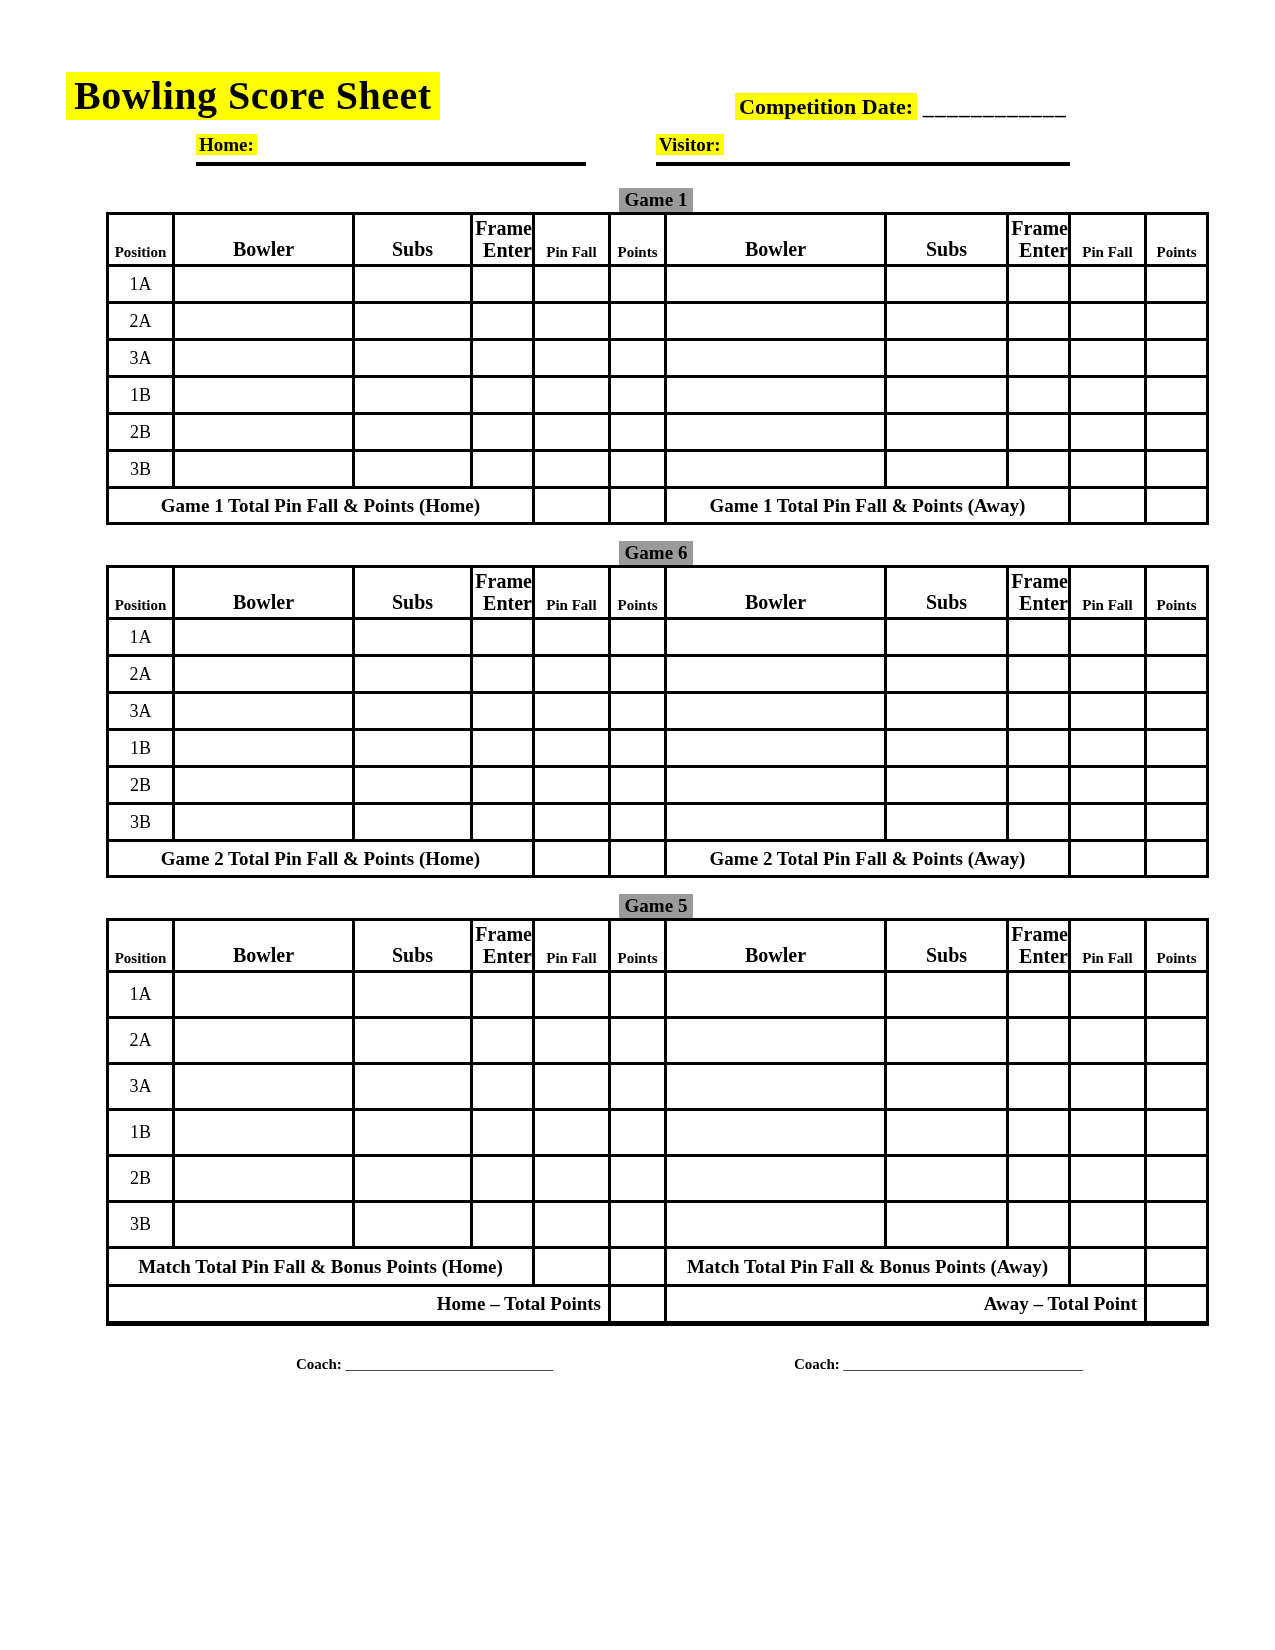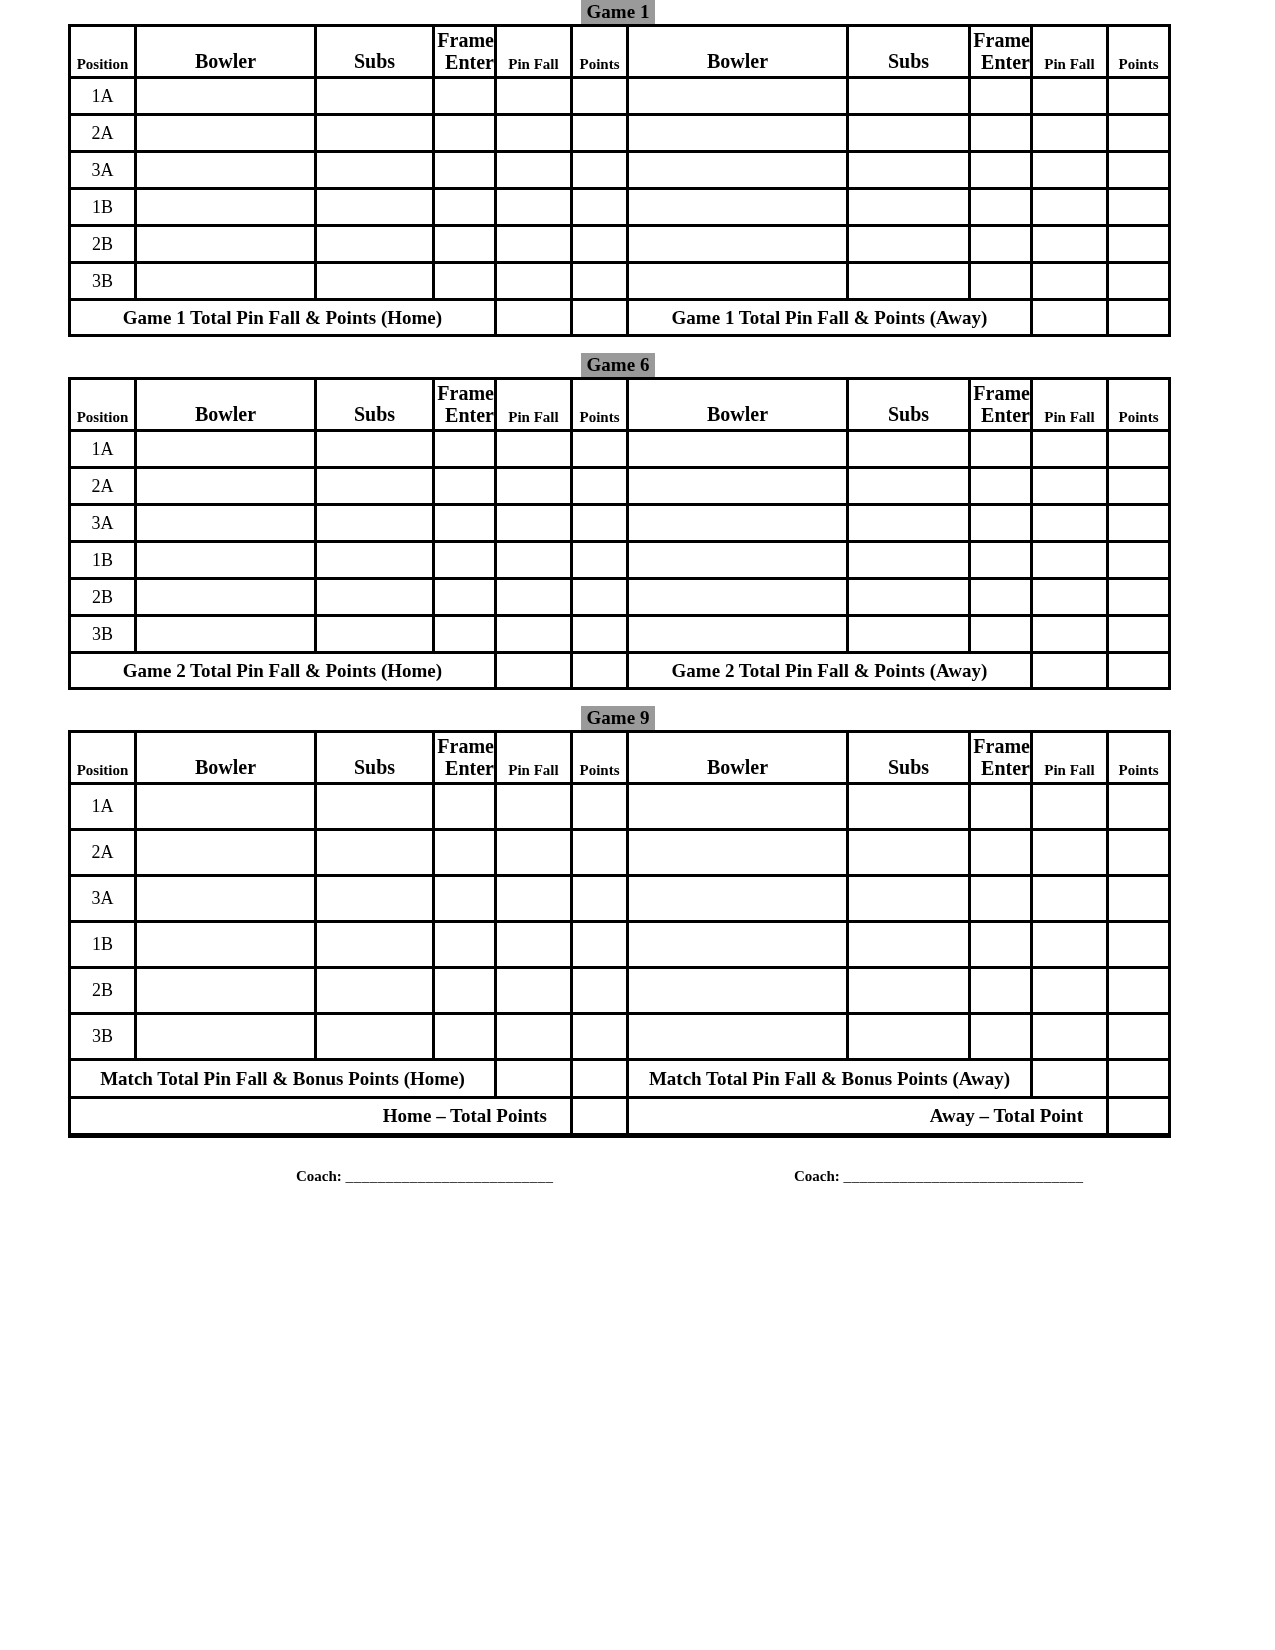--- a/index.html
+++ b/index.html
@@ -16,56 +16,69 @@
     letter-spacing:0.5px;
   }
   .comp-date{position:absolute;left:735px;top:94px;font-size:22px;font-weight:bold;white-space:nowrap;}
   .comp-date .hl{padding:1px 4px;}
   .blankline-text{font-weight:bold;letter-spacing:1px;}
   .team-group{position:absolute;top:134px;border-bottom:4px solid #000;height:28px;}
   .team-group.home{left:196px;width:390px;}
   .team-group.visitor{left:656px;width:414px;}
   .team-group .hl{font-size:19px;font-weight:bold;padding:0 3px;}
   
-  .game-section{margin-top:16px;}
+  .game-section{margin-top:16px;margin-left:38px;}
   .game-section.first{margin-top:0;}
   .game-label-row{width:1100px;margin-left:68px;text-align:center;height:24px;line-height:24px;}
   .game-label{display:inline-block;background:#9a9a9a;font-size:19px;font-weight:bold;padding:0 6px;line-height:24px;}
   table.score{
     border-collapse:collapse;table-layout:fixed;width:1100px;margin-left:68px;
   }
   table.score td,table.score th{border:3px solid #000;padding:0;overflow:hidden;}
   table.score.heavy-bottom{border-bottom:5px solid #000;}
   tr.head{height:52px;}
   tr.head th{vertical-align:bottom;font-weight:bold;padding-bottom:3px;background:#fff;}
   th.big{font-size:20px;}
   th.small{font-size:15px;}
   th.fe{font-size:20px;text-align:right;padding-left:2px;}
   th.fe .fe-line{display:block;line-height:22px;}
   tr.data{height:37px;}
   .g3 tr.data{height:46px;}
   td.pos{font-size:18px;text-align:center;vertical-align:middle;font-weight:normal;}
   tr.foot{height:36px;}
   .g3 tr.foot{height:38px;}
   td.flabel{font-size:19px;font-weight:bold;text-align:center;vertical-align:middle;padding-left:4px;white-space:nowrap;}
-  td.flabel.right{text-align:right;padding-right:23px;}
+  td.flabel.right{text-align:right;padding-right:7px;}
   td.blank{background:#fff;}
   
   .coach-row{position:relative;height:40px;margin-top:30px;font-size:15px;}
   .coach-group{position:absolute;top:0;white-space:nowrap;}
   .coach-group.left{left:296px;}
   .coach-group.right{left:794px;}
   .coach-label{font-weight:bold;}
   .coach-blank{font-weight:normal;letter-spacing:0.5px;}
 </style>
 </head>
 <body>
 
 <div class="page">
 
+  <div class="header-area">
+    <span class="title hl">Bowling Score Sheet</span>
+    <span class="comp-date">
+      <span class="hl">Competition Date:</span>
+      <span class="blankline-text">____________</span>
+    </span>
+    <span class="team-group home">
+      <span class="hl">Home:</span>
+    </span>
+    <span class="team-group visitor">
+      <span class="hl">Visitor:</span>
+    </span>
+  </div>
 
   <div class="game-section first">
     <div class="game-label-row">
       <span class="game-label">Game 1</span>
     </div>
     <table class="score g12">
       <colgroup>
         <col style="width:66px">
           <col style="width:180px">
           <col style="width:118px">
@@ -311,21 +324,21 @@
         <td class="flabel" colspan="3">Game 2 Total Pin Fall &amp; Points (Away)</td>
         <td class="blank"></td>
             <td class="blank"></td>
       </tr>
     </tbody>
       </table>
   </div>
 
   <div class="game-section">
     <div class="game-label-row">
-      <span class="game-label">Game 9</span>
+      <span class="game-label">Game 5</span>
     </div>
     <table class="score g3 heavy-bottom">
       <colgroup>
         <col style="width:66px">
           <col style="width:180px">
           <col style="width:118px">
           <col style="width:62px">
           <col style="width:76px">
           <col style="width:56px">
         <col style="width:220px">

